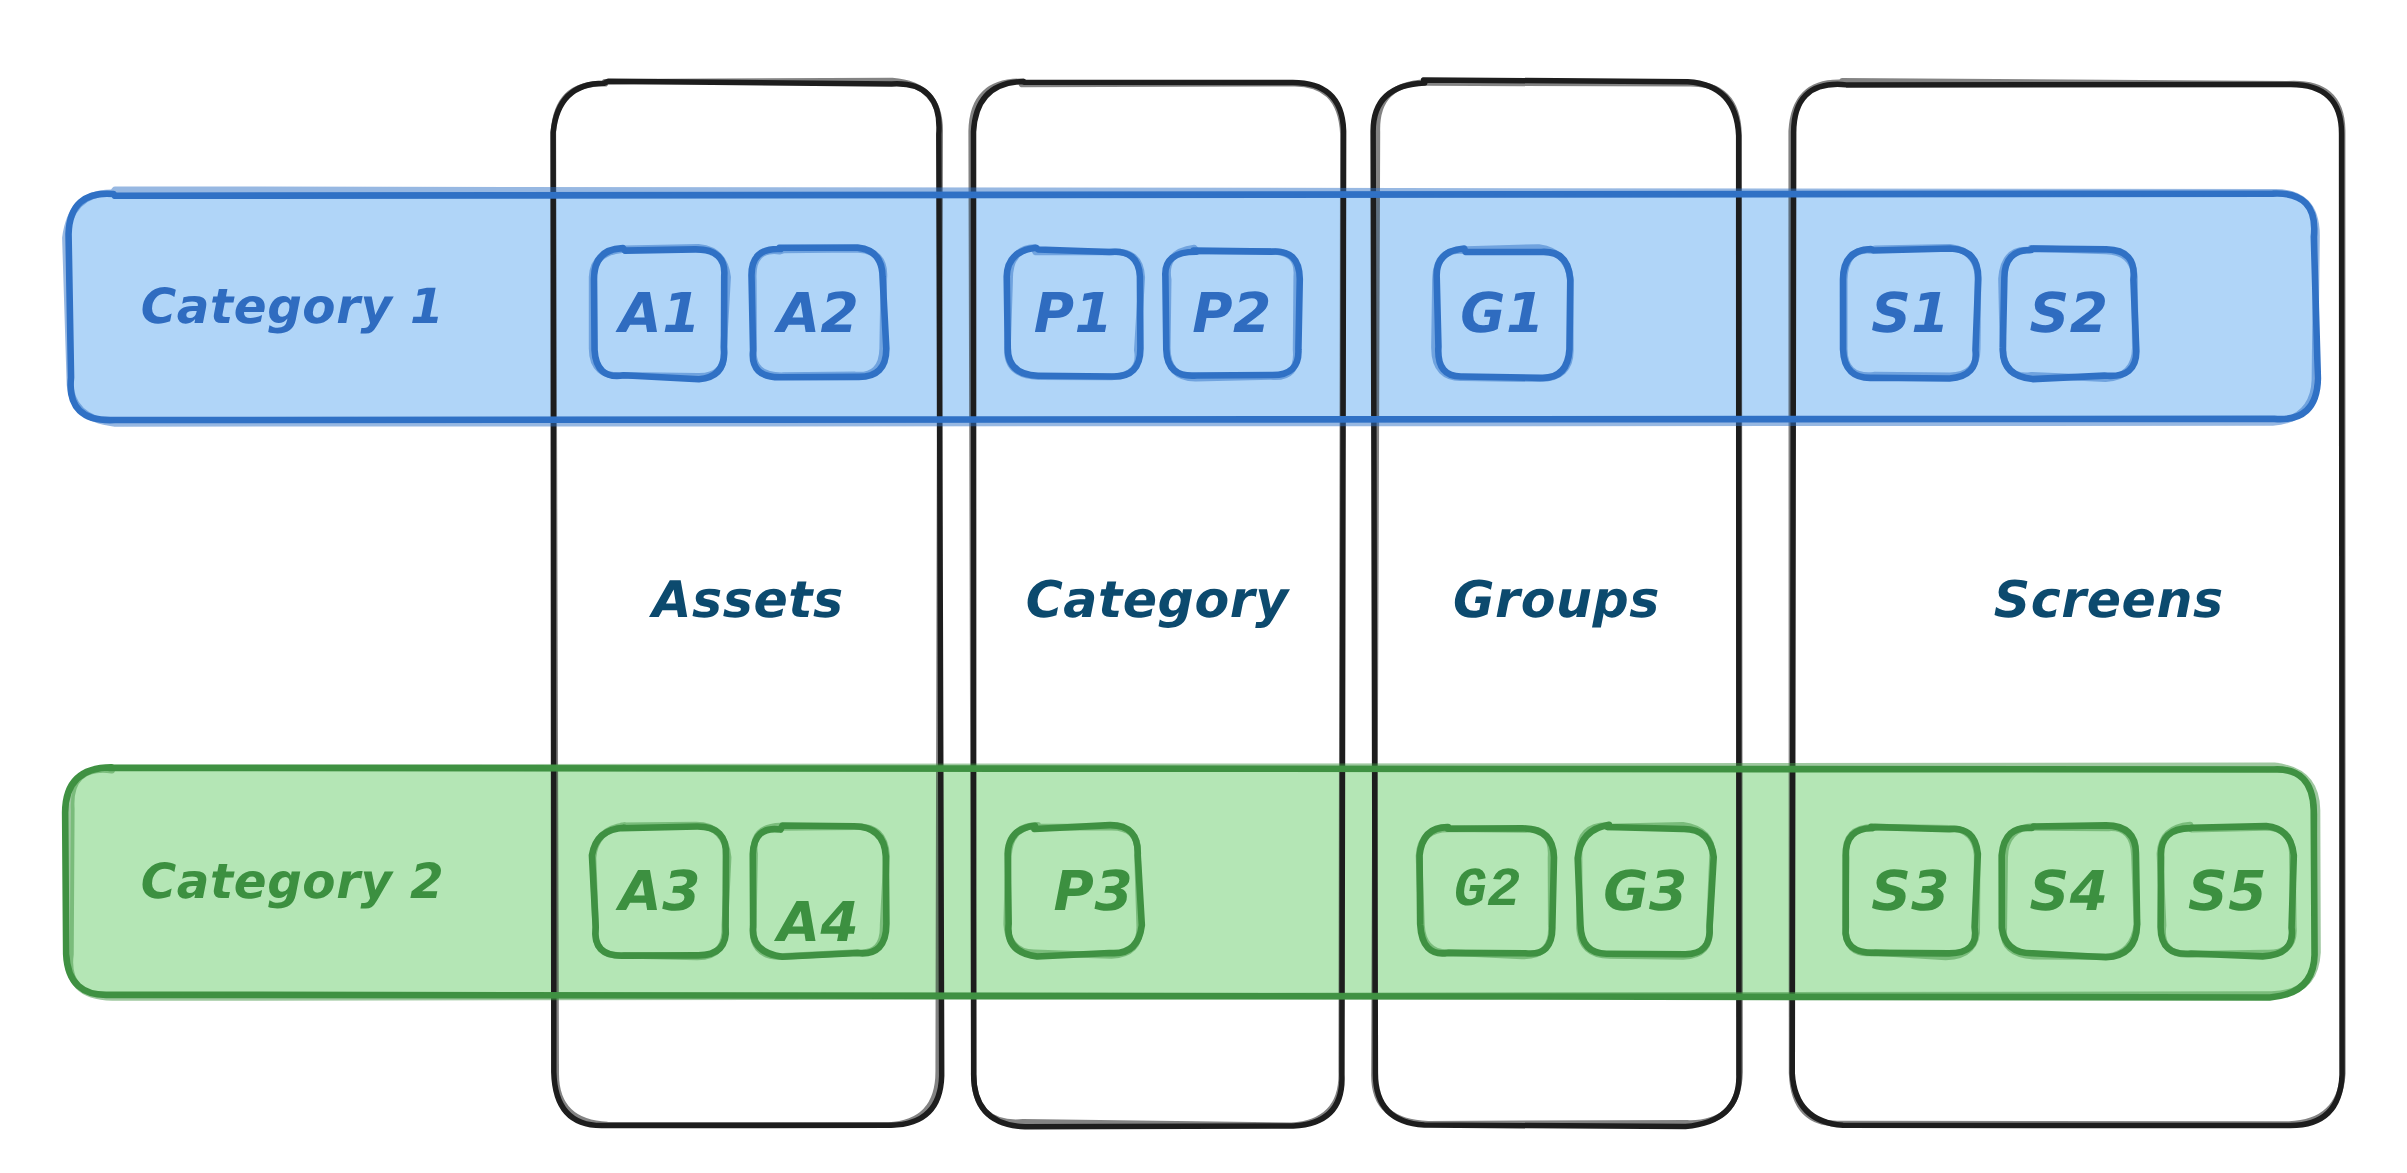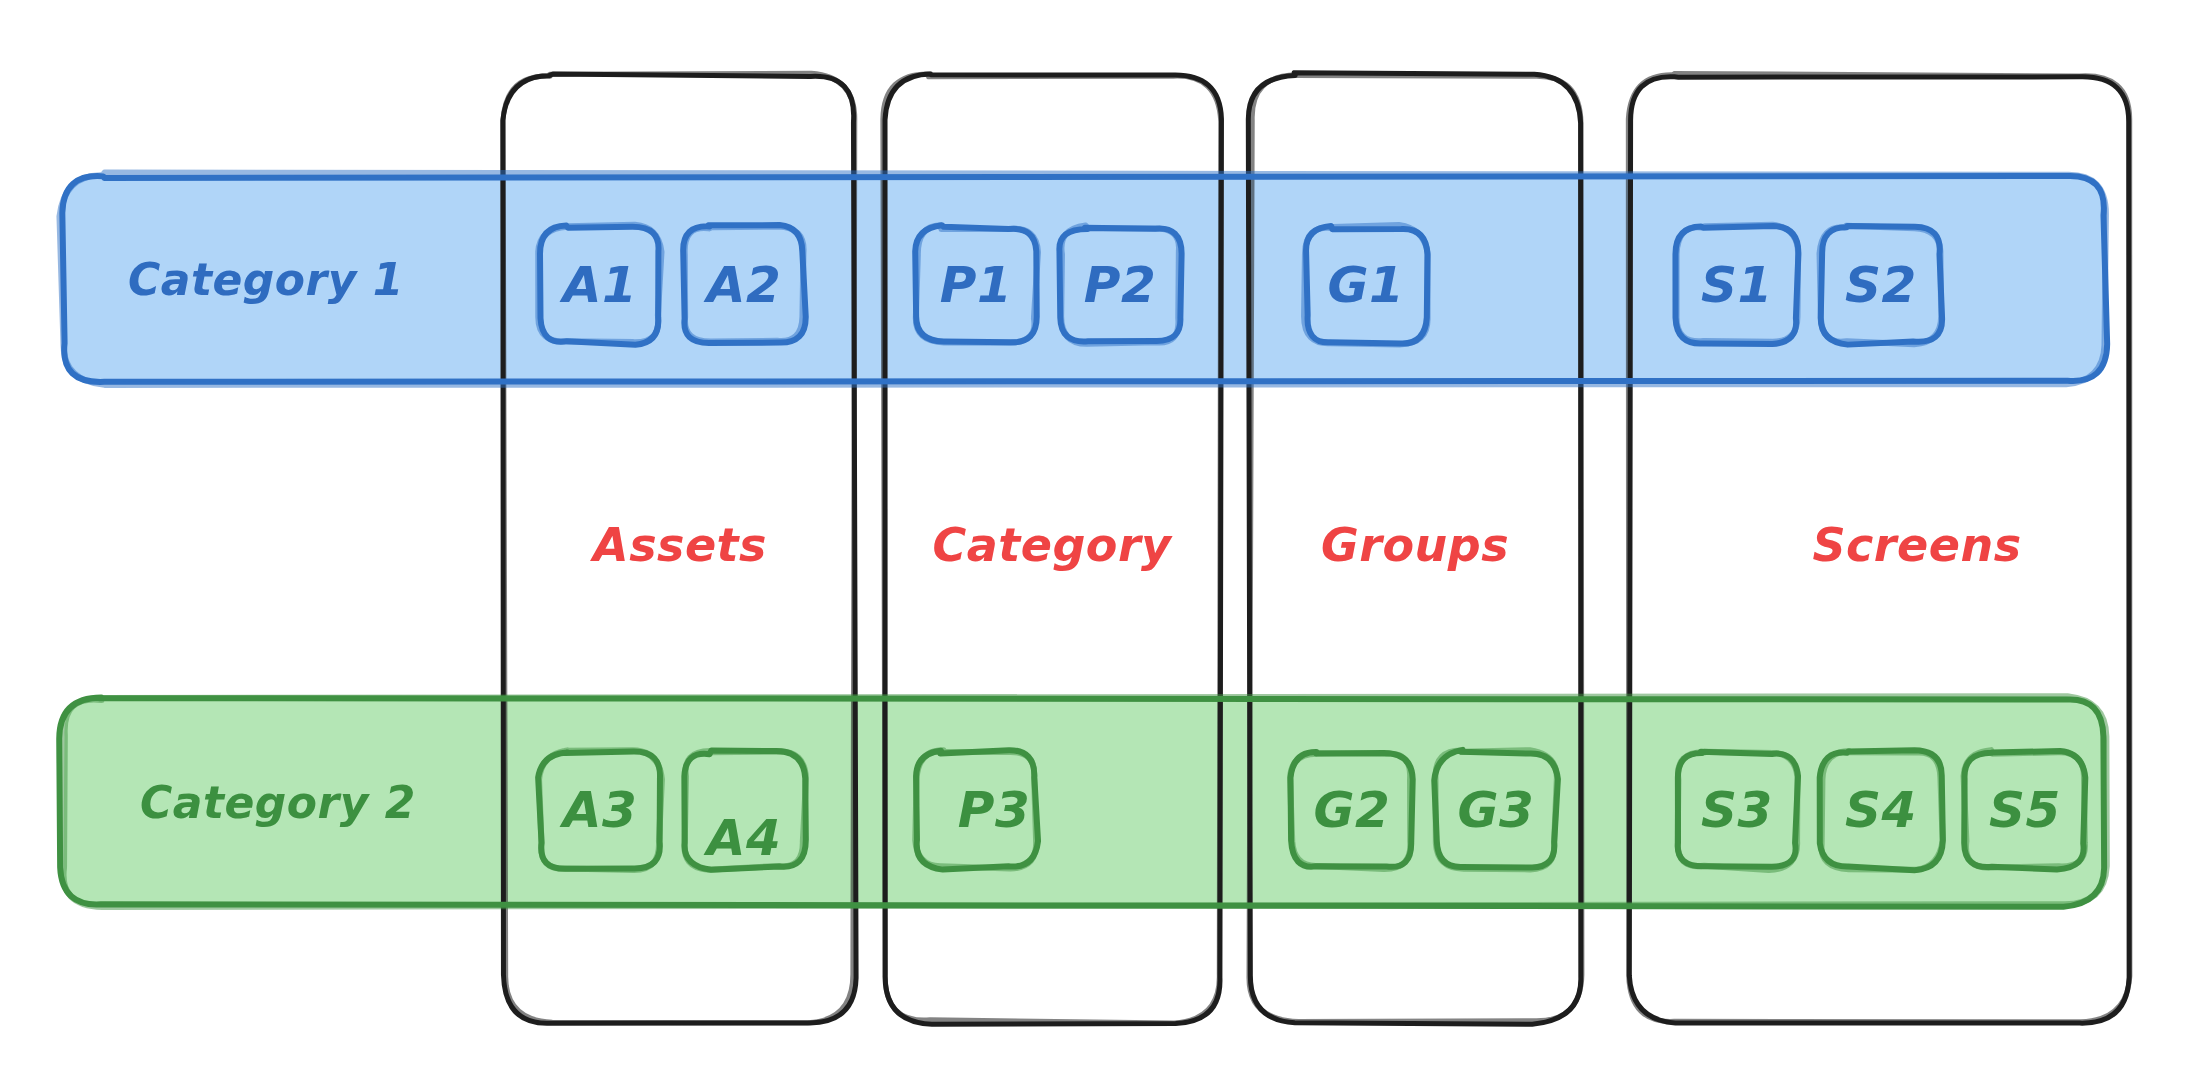--- a/index.html
+++ b/index.html
@@ -6,21 +6,21 @@
   body{width:2188px;height:1066px;overflow:hidden;
        font-family:"DejaVu Sans",sans-serif;}
   #stage{position:relative;width:2188px;height:1066px;background:#fff;}
   svg#canvas{position:absolute;left:0;top:0;width:2188px;height:1066px;}
 
   .lbl{position:absolute;white-space:nowrap;
        font-family:"DejaVu Sans",sans-serif;
        font-style:italic;font-weight:600;
        pointer-events:none;}
 
-  .col-label{font-size:46px;color:#ef4444;letter-spacing:.5px;
+  .col-label{font-size:46px;color:#0c4a6e;letter-spacing:.5px;
              transform:translate(-50%,-50%);}
   .cat-label{font-size:44px;letter-spacing:.5px;
              transform:translate(0,-50%);}
   .cat1-label{color:#2f6cc0;}
   .cat2-label{color:#3c9040;}
 
   .chip-label{font-size:50px;letter-spacing:.5px;
               transform:translate(-50%,-50%);}
   .chip1-label{color:#2f6cc0;}
   .chip2-label{color:#3c9040;}
@@ -82,30 +82,30 @@
         <path d="M 1992.061097337334 752.5012363446416 L 2060.0720912948586 751.026921463584 Q 2082.85223808291 753.0340153902928 2085.2908531200565 777.5580932625375 L 2083.2384407045497 843.4740464585246 Q 2086.7323009986117 867.6758875378761 2056.9878555775563 869.3952041523509 L 1991.9590706839967 866.7996182446366 Q 1964.4230135329176 869.7817727584307 1964.2079089648128 842.9195485606415 L 1964.5826980122285 779.0092500224753 Q 1963.1689464093972 752.9683333292456 1991.6360591901635 752.810359574766 Z" fill="none" stroke="#3f9142" stroke-width="6" stroke-linecap="round" stroke-linejoin="round" opacity="1"></path>
         <path d="M 1992.139179612761 753.7590793628056 L 2057.7863552098097 752.3035634410119 Q 2083.4947693351164 751.3027099497164 2083.9529839521056 775.9963208199462 L 2084.8206255326145 842.8378869547685 Q 2086.812637664756 867.8576329717681 2058.703430128984 866.3479569914508 L 1989.788787544234 867.6203541525734 Q 1962.9284543753267 867.9941425289 1966.4165493981989 841.1497590071288 L 1963.5490986827524 775.8417719245151 Q 1965.0940158929182 752.3287654888485 1991.0747211466892 750.1264659883112 Z" fill="none" stroke="#3f9142" stroke-width="6" stroke-linecap="round" stroke-linejoin="round" opacity="0.5"></path>
       </g>
   </svg>
   <div id="labels">
       <div class="lbl col-label" style="left: 680px; top: 545px;">Assets</div>
       <div class="lbl col-label" style="left: 1052px; top: 545px;">Category</div>
       <div class="lbl col-label" style="left: 1415px; top: 545px;">Groups</div>
       <div class="lbl col-label" style="left: 1917px; top: 545px; text-align: center;">Screens</div>
       <div class="lbl cat-label cat1-label" style="left: 128px; top: 279px;">Category 1</div>
-      <div class="lbl cat-label cat2-label" style="left: 140px; top: 802px; text-align: center;">Category 2</div>
+      <div class="lbl cat-label cat2-label" style="left: 128px; top: 802px; text-align: center;">Category 2</div>
       <div class="lbl chip-label chip1-label" style="left: 600px; top: 285px;">A1</div>
       <div class="lbl chip-label chip1-label" style="left: 744px; top: 285px;">A2</div>
       <div class="lbl chip-label chip1-label" style="left: 976px; top: 285px;">P1</div>
       <div class="lbl chip-label chip1-label" style="left: 1120px; top: 285px;">P2</div>
       <div class="lbl chip-label chip1-label" style="left: 1366px; top: 285px;">G1</div>
       <div class="lbl chip-label chip1-label" style="left: 1737px; top: 285px;">S1</div>
       <div class="lbl chip-label chip1-label" style="left: 1881px; top: 285px;">S2</div>
       <div class="lbl chip-label chip2-label" style="left: 600px; top: 810px;">A3</div>
       <div class="lbl chip-label chip2-label" style="left: 744px; top: 838px;">A4</div>
       <div class="lbl chip-label chip2-label" style="left: 976px; top: 810px; margin-left: 18px;">P3</div>
-      <div class="lbl chip-label chip2-label" style="left: 1352px; top: 810px;">G2</div>
+      <div class="lbl chip-label chip2-label" style="left: 1352px; top: 810px; font-family: Liberation Mono, monospace;">G2</div>
       <div class="lbl chip-label chip2-label" style="left: 1496px; top: 810px;">G3</div>
       <div class="lbl chip-label chip2-label" style="left: 1737px; top: 810px;">S3</div>
       <div class="lbl chip-label chip2-label" style="left: 1881px; top: 810px;">S4</div>
       <div class="lbl chip-label chip2-label" style="left: 2025px; top: 810px;">S5</div>
     </div>
 </div>
 
 </body></html>

